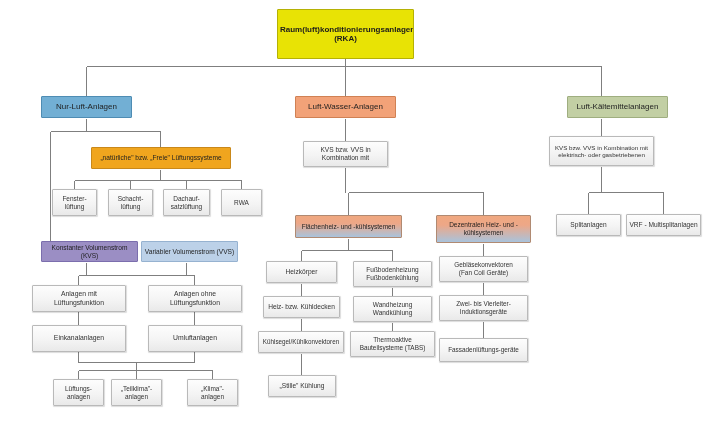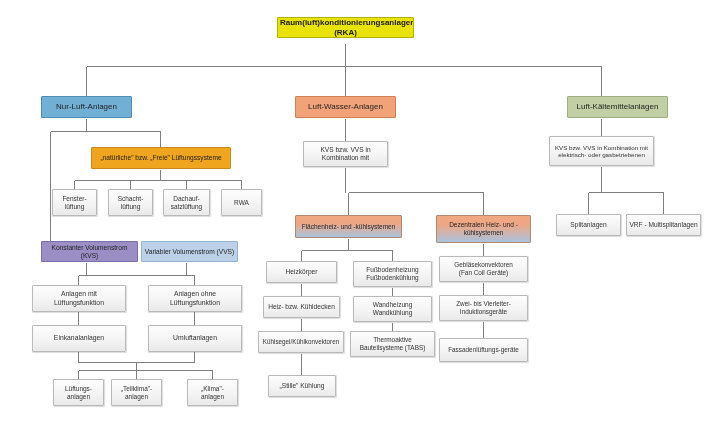--- a/index.html
+++ b/index.html
@@ -108,21 +108,21 @@
       <path d="M483.5 321.5 L483.5 338.5"></path>
 
       <path d="M601.5 118.5 L601.5 136.5"></path>
       <path d="M601.5 166.5 L601.5 192.5"></path>
       <path d="M588.5 192.5 L663.5 192.5"></path>
       <path d="M588.5 192.5 L588.5 214.5"></path>
       <path d="M663.5 192.5 L663.5 214.5"></path>
     </g>
   </svg>
 
-  <div class="node n-yellow" style="left:277px;top:17px;width:137px;height:21px;font-size:8px;">
+  <div class="node n-yellow" style="left:277px;top:9px;width:137px;height:50px;font-size:8px;">
     <span>Raum(luft)konditionierungsanlagen (RKA)</span>
   </div>
 
   <div class="node n-orange" style="left:295px;top:96px;width:101px;height:22px;font-size:8px;">
     <span>Luft-Wasser-Anlagen</span>
   </div>
 
   <div class="node n-blue" style="left:41px;top:96px;width:91px;height:22px;font-size:8px;">
     <span>Nur-Luft-Anlagen</span>
   </div>

